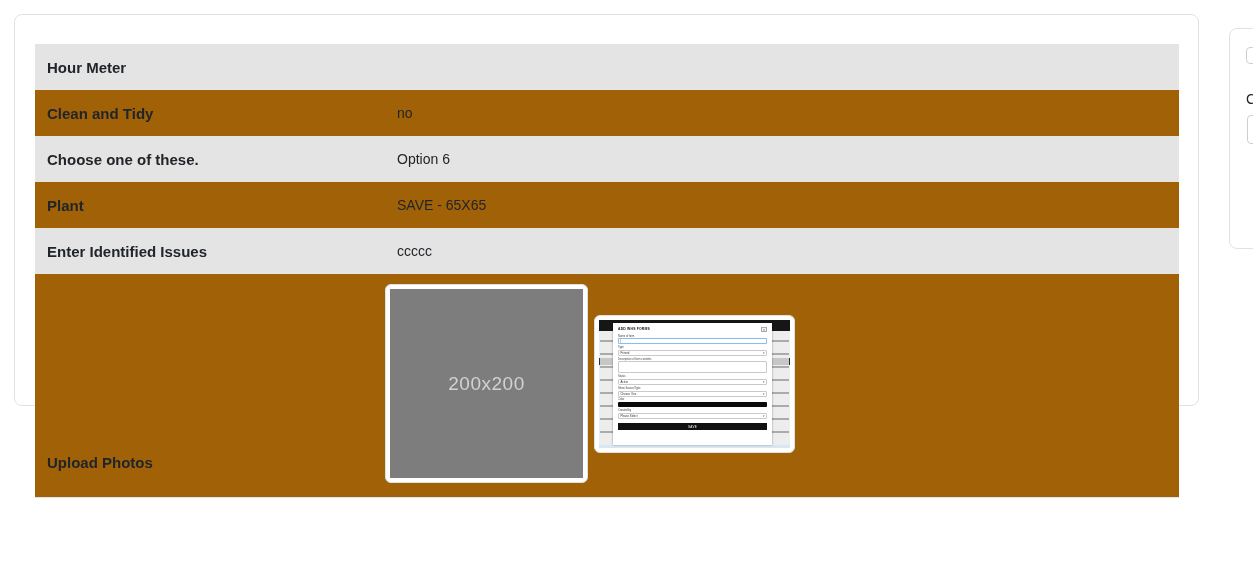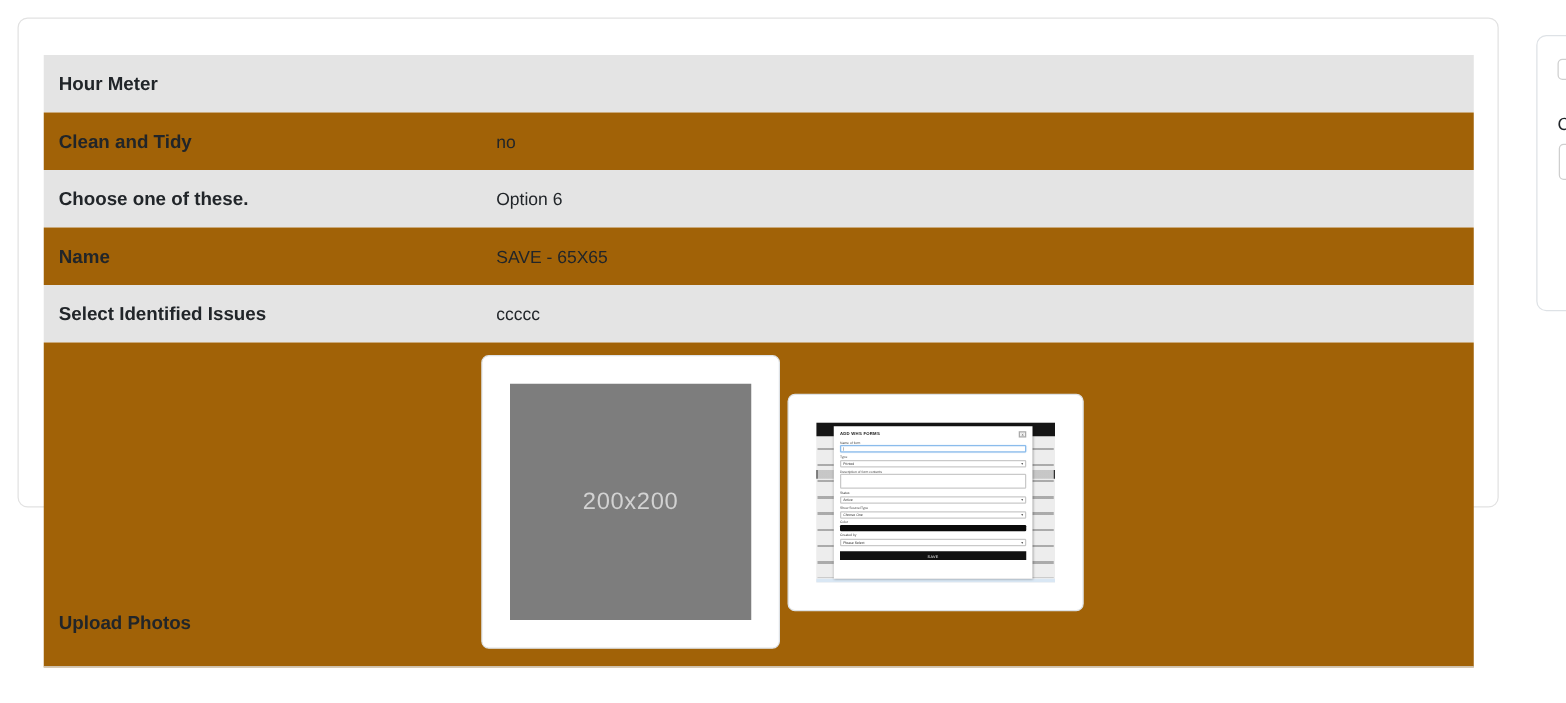--- a/index.html
+++ b/index.html
@@ -11,21 +11,21 @@
                background:#fff; border:1px solid #e2e2e2; border-radius:8px; }
   .detail-table { position:absolute; left:20px; top:29px; width:1144px; }
   .trow { display:flex; align-items:center; min-height:46px; background:#a16207; }
   .trow.striped { background:#e4e4e4; }
   .tcell-label { width:350px; padding:12px; font-weight:700; font-size:15px; flex:none; }
   .tcell-value { flex:1; padding:12px 12px 12px 12px; font-size:14px; font-weight:400; }
   .trow.photos-row { align-items:flex-end; border-bottom:1px solid #dee2e6; padding-bottom:14px; }
   .photos-cell { flex:1; display:flex; align-items:center; gap:6px; padding-top:10px; }
 
   
-  .thumb-card { background:#fff; border:1px solid #dee2e6; border-radius:6px; padding:22px; }
+  .thumb-card { background:#fff; border:1px solid #dee2e6; border-radius:6px; padding:4px; }
   .ph-inner { width:193px; height:189px; background:#7d7d7d; display:flex;
               align-items:center; justify-content:center; }
   .ph-text { color:#d2d2d2; font-size:19px; letter-spacing:0.5px; }
 
   .shot-inner { width:191px; height:128px; background:#ededed; position:relative; overflow:hidden; }
   .shot-bar-top { position:absolute; left:0; top:0; width:100%; height:11px; background:#161616; }
   .shot-bar-2 { position:absolute; left:0; top:38px; width:100%; height:7px; background:#2e2e2e; }
   .shot-bar-bottom { position:absolute; left:0; bottom:0; width:100%; height:3px; background:#d9e7f4; }
   .shot-side { position:absolute; top:14px; bottom:4px; width:24px;
       background:repeating-linear-gradient(#ededed 0 6px, #9a9a9a 6px 8px, #ededed 8px 13px); opacity:.8; }
@@ -76,26 +76,26 @@
       <div class="tcell-label">Clean and Tidy</div>
       <div class="tcell-value">no</div>
     </div>
 
     <div class="trow striped">
       <div class="tcell-label">Choose one of these.</div>
       <div class="tcell-value">Option 6</div>
     </div>
 
     <div class="trow">
-      <div class="tcell-label">Name</div>
+      <div class="tcell-label">Plant</div>
       <div class="tcell-value">SAVE - 65X65</div>
     </div>
 
     <div class="trow striped">
-      <div class="tcell-label">Select Identified Issues</div>
+      <div class="tcell-label">Enter Identified Issues</div>
       <div class="tcell-value">ccccc</div>
     </div>
 
     <div class="trow photos-row">
       <div class="tcell-label">Upload Photos</div>
       <div class="photos-cell">
 
         <div class="thumb-card">
           <div class="ph-inner">
             <span class="ph-text">200x200</span>

